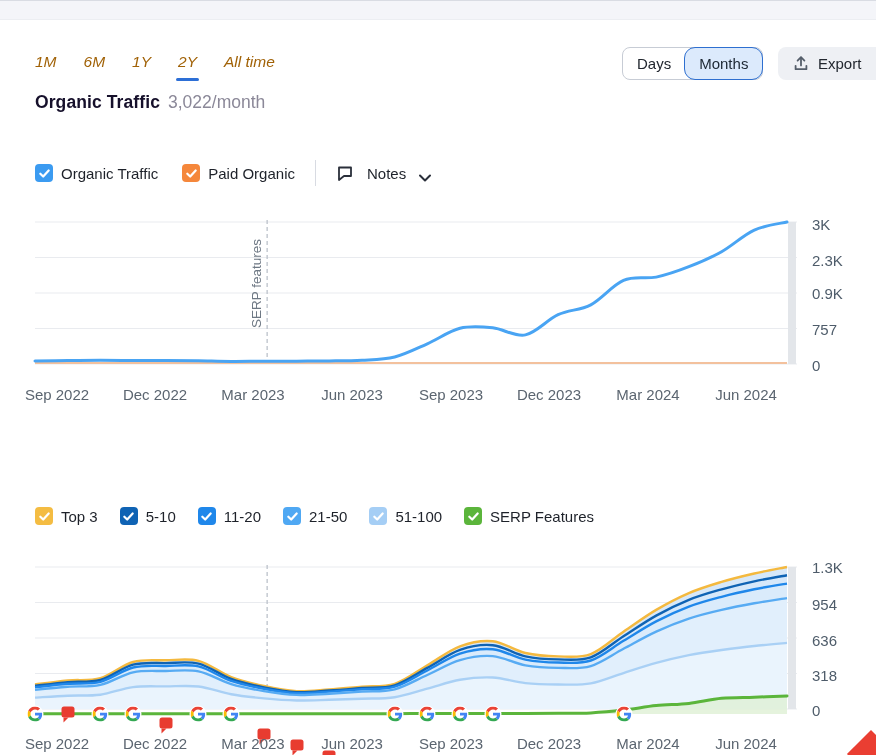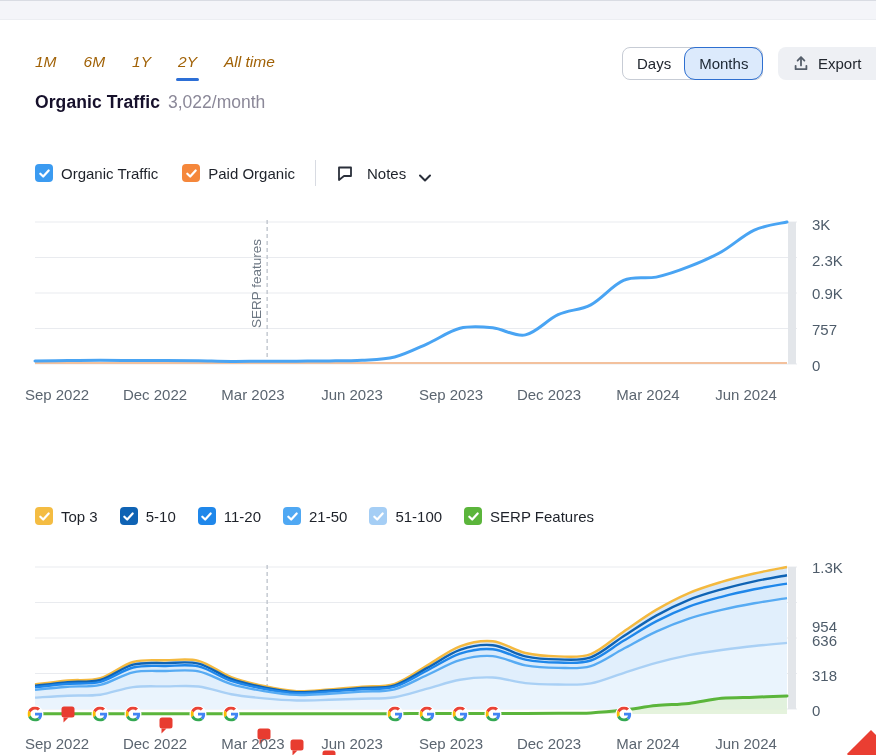--- a/index.html
+++ b/index.html
@@ -294,21 +294,21 @@
         <svg viewBox="0 0 48 48" width="15" height="15">
           <path fill="#EA4335" d="M24 9.5c3.54 0 6.71 1.22 9.21 3.6l6.85-6.85C35.9 2.38 30.47 0 24 0 14.62 0 6.51 5.38 2.56 13.22l7.98 6.19C12.43 13.72 17.74 9.5 24 9.5z"></path>
           <path fill="#4285F4" d="M46.98 24.55c0-1.57-.15-3.09-.38-4.55H24v9.02h12.94c-.58 2.96-2.26 5.48-4.78 7.18l7.73 6c4.51-4.18 7.09-10.36 7.09-17.65z"></path>
           <path fill="#FBBC05" d="M10.53 28.59c-.48-1.45-.76-2.99-.76-4.59s.27-3.14.76-4.59l-7.98-6.19C.92 16.46 0 20.12 0 24c0 3.88.92 7.54 2.56 10.78l7.97-6.19z"></path>
           <path fill="#34A853" d="M24 48c6.48 0 11.93-2.13 15.89-5.81l-7.73-6c-2.15 1.45-4.92 2.3-8.16 2.3-6.26 0-11.57-4.22-13.47-9.91l-7.98 6.19C6.51 42.62 14.62 48 24 48z"></path>
         </svg>
       </div>
     </div>
 
   <span class="y-tick" style="top:559px;">1.3K</span>
-  <span class="y-tick" style="top:618px;">954</span>
+  <span class="y-tick" style="top:596px;">954</span>
   <span class="y-tick" style="top:632px;">636</span>
   <span class="y-tick" style="top:667px;">318</span>
   <span class="y-tick" style="top:702px;">0</span>
 
   <span class="x-tick" style="top:735px;left:57px;">Sep 2022</span>
   <span class="x-tick" style="top:735px;left:155px;">Dec 2022</span>
   <span class="x-tick" style="top:735px;left:253px;">Mar 2023</span>
   <span class="x-tick" style="top:735px;left:352px;">Jun 2023</span>
   <span class="x-tick" style="top:735px;left:451px;">Sep 2023</span>
   <span class="x-tick" style="top:735px;left:549px;">Dec 2023</span>

